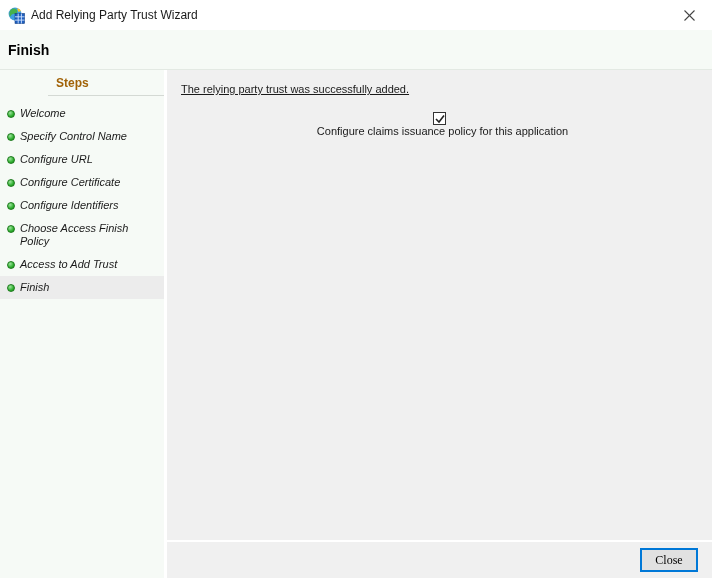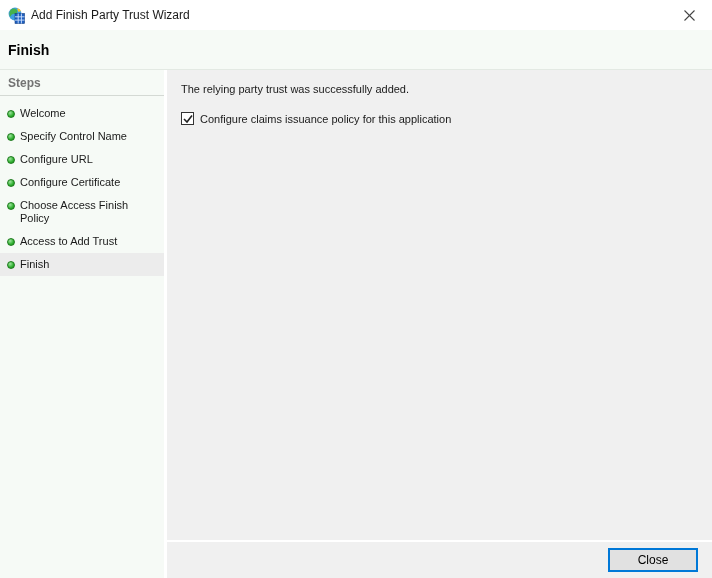--- a/index.html
+++ b/index.html
@@ -40,61 +40,61 @@
   }
   .page-title{font-size:14px;font-weight:bold;color:#000;}
 
   
   .body-row{flex:1 1 auto;display:flex;min-height:0;}
   .sidebar{
     width:164px;flex:0 0 164px;background:var(--sidebar-bg);
     padding-top:4px;
   }
   .steps-title{
-    font-size:12px;font-weight:bold;color:#737373;
-    padding:2px 0 5px 8px;border-bottom:1px solid #d4d9d4;
+    font-size:12px;font-weight:bold;color:#a16207;
+    padding:2px 0 5px 8px;border-bottom:1px solid #d4d9d4;margin-left:48px;
   }
-  .steps-list{list-style:none;margin-top:6px;}
+  .steps-list{list-style:none;margin-top:6px;font-style:italic;}
   .steps-list li{
     position:relative;
     padding:5px 6px 5px 20px;
     font-size:11px;color:#1a1a1a;line-height:13px;
     width:164px;
   }
   .steps-list li.selected{background:var(--selected-row);}
   .bullet{
     position:absolute;left:7px;top:8px;width:8px;height:8px;border-radius:50%;
     background:radial-gradient(circle at 35% 30%, #9fe49f, var(--bullet) 60%, #1d8a1d 100%);
     border:1px solid #1d7a1d;
   }
   .divider-v{width:3px;flex:0 0 3px;background:#ffffff;}
 
   .main-col{flex:1 1 auto;display:flex;flex-direction:column;background:var(--content-bg);min-width:0;}
   .content{flex:1 1 auto;padding:12px 14px 0 14px;}
-  .message{font-size:11px;color:#1a1a1a;margin-top:1px;}
+  .message{font-size:11px;color:#1a1a1a;margin-top:1px;text-decoration:underline;}
   .checkbox-row{
-    display:flex;align-items:center;margin-top:17px;cursor:default;
+    display:flex;align-items:center;margin-top:17px;cursor:default;flex-direction:column;
   }
   .checkbox{
     width:13px;height:13px;flex:0 0 13px;background:#fff;border:1px solid #333;
     display:flex;align-items:center;justify-content:center;
   }
   .checkbox svg{width:10px;height:10px;display:none;}
   .checkbox.checked svg{display:block;}
   .checkbox-label{font-size:11px;margin-left:6px;color:#1a1a1a;}
 
   .divider-h{height:2px;flex:0 0 2px;background:#ffffff;}
   .footer{
     height:36px;flex:0 0 36px;display:flex;align-items:center;justify-content:flex-end;
     padding-right:14px;background:var(--content-bg);
   }
   .btn-close{
-    width:90px;height:24px;
+    width:58px;height:24px;
     background:#e1e1e1;border:2px solid var(--accent);
-    font-family:Liberation Sans, sans-serif;font-size:12px;color:#000;
+    font-family:Liberation Serif, serif;font-size:12px;color:#000;
     cursor:default;
   }
 </style>
 </head>
 <body>
 
 <div class="dialog">
 
   <div class="titlebar">
     <span class="app-icon">
@@ -104,21 +104,21 @@
         <path d="M9 1.2 Q12 1.5 13 4 L10.5 5 Q9.5 3 9 1.2Z" fill="#f4c430"></path>
         <rect x="7" y="6.5" width="9.5" height="10" fill="#1f5fbf" stroke="#123c80" stroke-width="0.6"></rect>
         <g stroke="#cfe2ff" stroke-width="0.9">
           <line x1="10.2" y1="6.5" x2="10.2" y2="16.5"></line>
           <line x1="13.4" y1="6.5" x2="13.4" y2="16.5"></line>
           <line x1="7" y1="9.8" x2="16.5" y2="9.8"></line>
           <line x1="7" y1="13.1" x2="16.5" y2="13.1"></line>
         </g>
       </svg>
     </span>
-    <span class="title-text">Add Finish Party Trust Wizard</span>
+    <span class="title-text">Add Relying Party Trust Wizard</span>
     <button class="close-btn" aria-label="Close window">
       <svg viewBox="0 0 11 11">
         <line x1="0.5" y1="0.5" x2="10.5" y2="10.5"></line>
         <line x1="10.5" y1="0.5" x2="0.5" y2="10.5"></line>
       </svg>
     </button>
   </div>
 
   <div class="page-header">
     <span class="page-title">Finish</span>
@@ -126,20 +126,21 @@
 
   <div class="body-row">
 
     <aside class="sidebar">
       <div class="steps-title">Steps</div>
       <ul class="steps-list" id="steps-list">
           <li><span class="bullet"></span><span>Welcome</span></li>
           <li><span class="bullet"></span><span>Specify Control Name</span></li>
           <li><span class="bullet"></span><span>Configure URL</span></li>
           <li><span class="bullet"></span><span>Configure Certificate</span></li>
+          <li><span class="bullet"></span><span>Configure Identifiers</span></li>
           <li><span class="bullet"></span><span>Choose Access Finish Policy</span></li>
           <li><span class="bullet"></span><span>Access to Add Trust</span></li>
           <li class="selected"><span class="bullet"></span><span>Finish</span></li>
         </ul>
     </aside>
 
     <div class="divider-v"></div>
 
     <div class="main-col">
       <div class="content">

